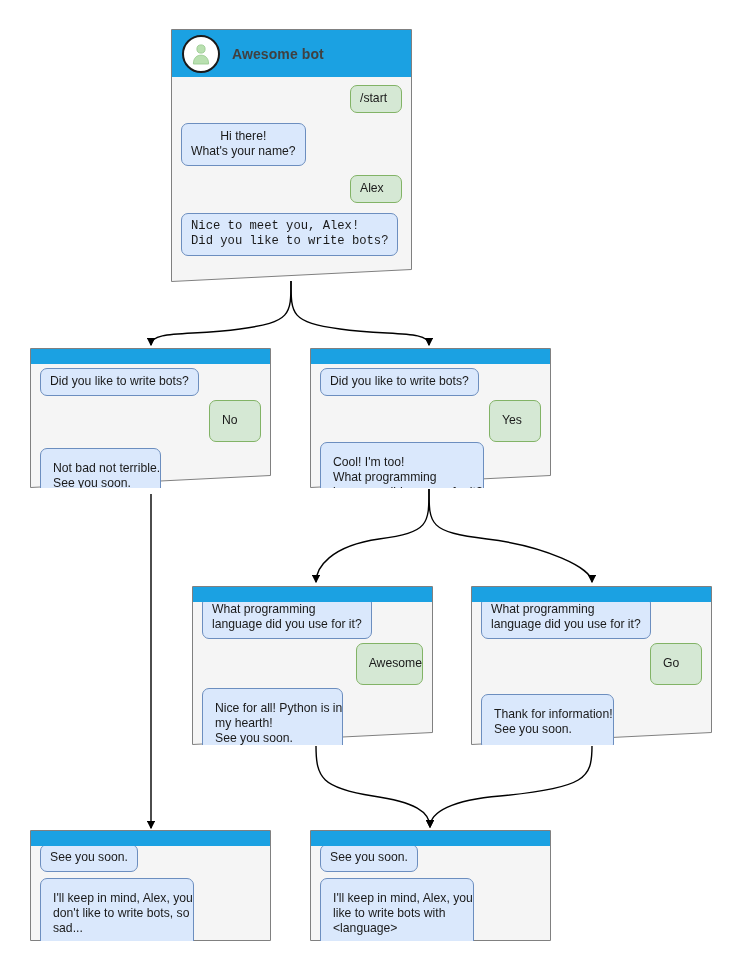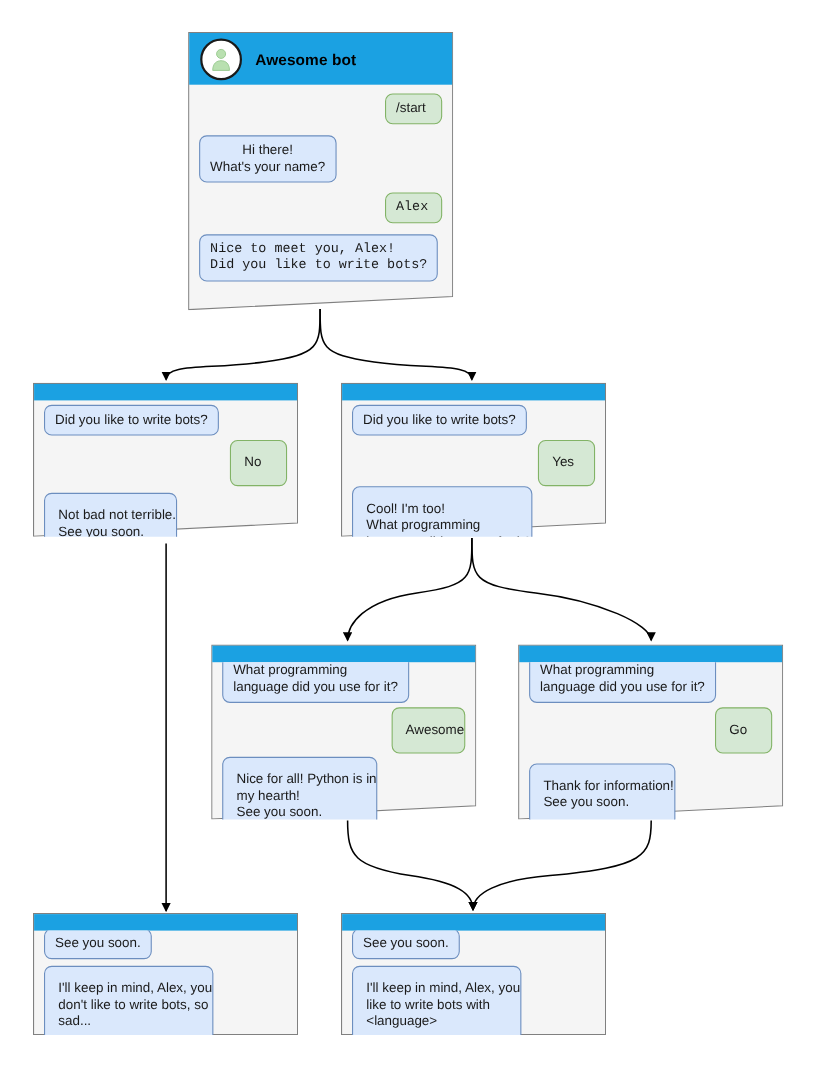--- a/index.html
+++ b/index.html
@@ -57,21 +57,21 @@
     display: flex;
     align-items: center;
     overflow: hidden;
   }
   .card.root .card-header {
     height: 47px;
     padding-left: 10px;
     gap: 12px;
   }
   .bot-title {
-    color: #000000;
+    color: #404040;
     font-size: 14px;
     font-weight: bold;
     letter-spacing: 0.1px;
     white-space: nowrap;
   }
   .avatar {
     width: 38px;
     height: 38px;
     border-radius: 50%;
     background: #ffffff;
@@ -173,21 +173,21 @@
         <span class="bot-title">Awesome bot</span>
       </div>
       <div class="messages">
         <div class="row right" style="top:8px;">
           <span class="bubble user">/start</span>
         </div>
         <div class="row left" style="top:46px;text-align:center;">
           <span class="bubble bot">Hi there!
 What's your name?</span>
         </div>
-        <div class="row right" style="top:98px;font-family:Liberation Mono, monospace;">
+        <div class="row right" style="top:98px;">
           <span class="bubble user">Alex</span>
         </div>
         <div class="row left" style="top:136px;font-family:Liberation Mono, monospace;">
           <span class="bubble bot">Nice to meet you, Alex!
 Did you like to write bots?</span>
         </div>
       </div>
     </div>
   </div>
 

